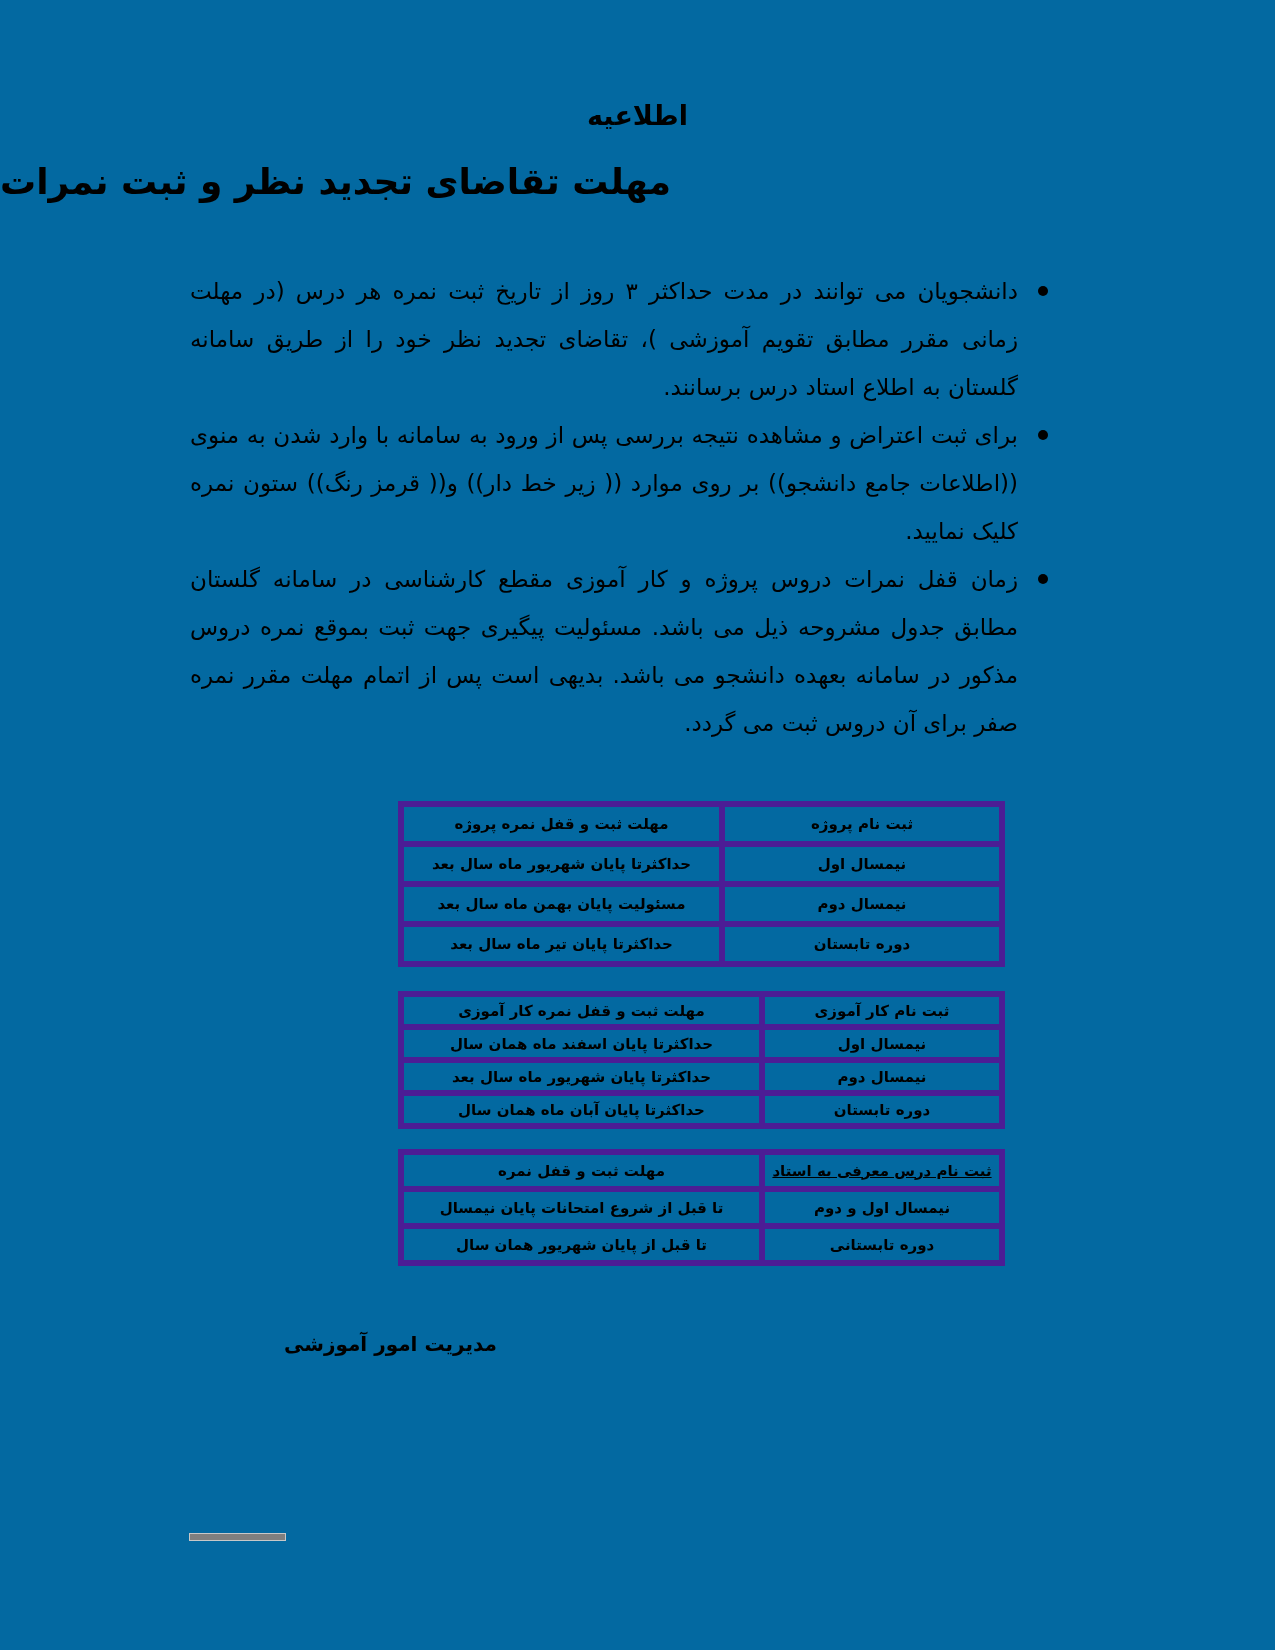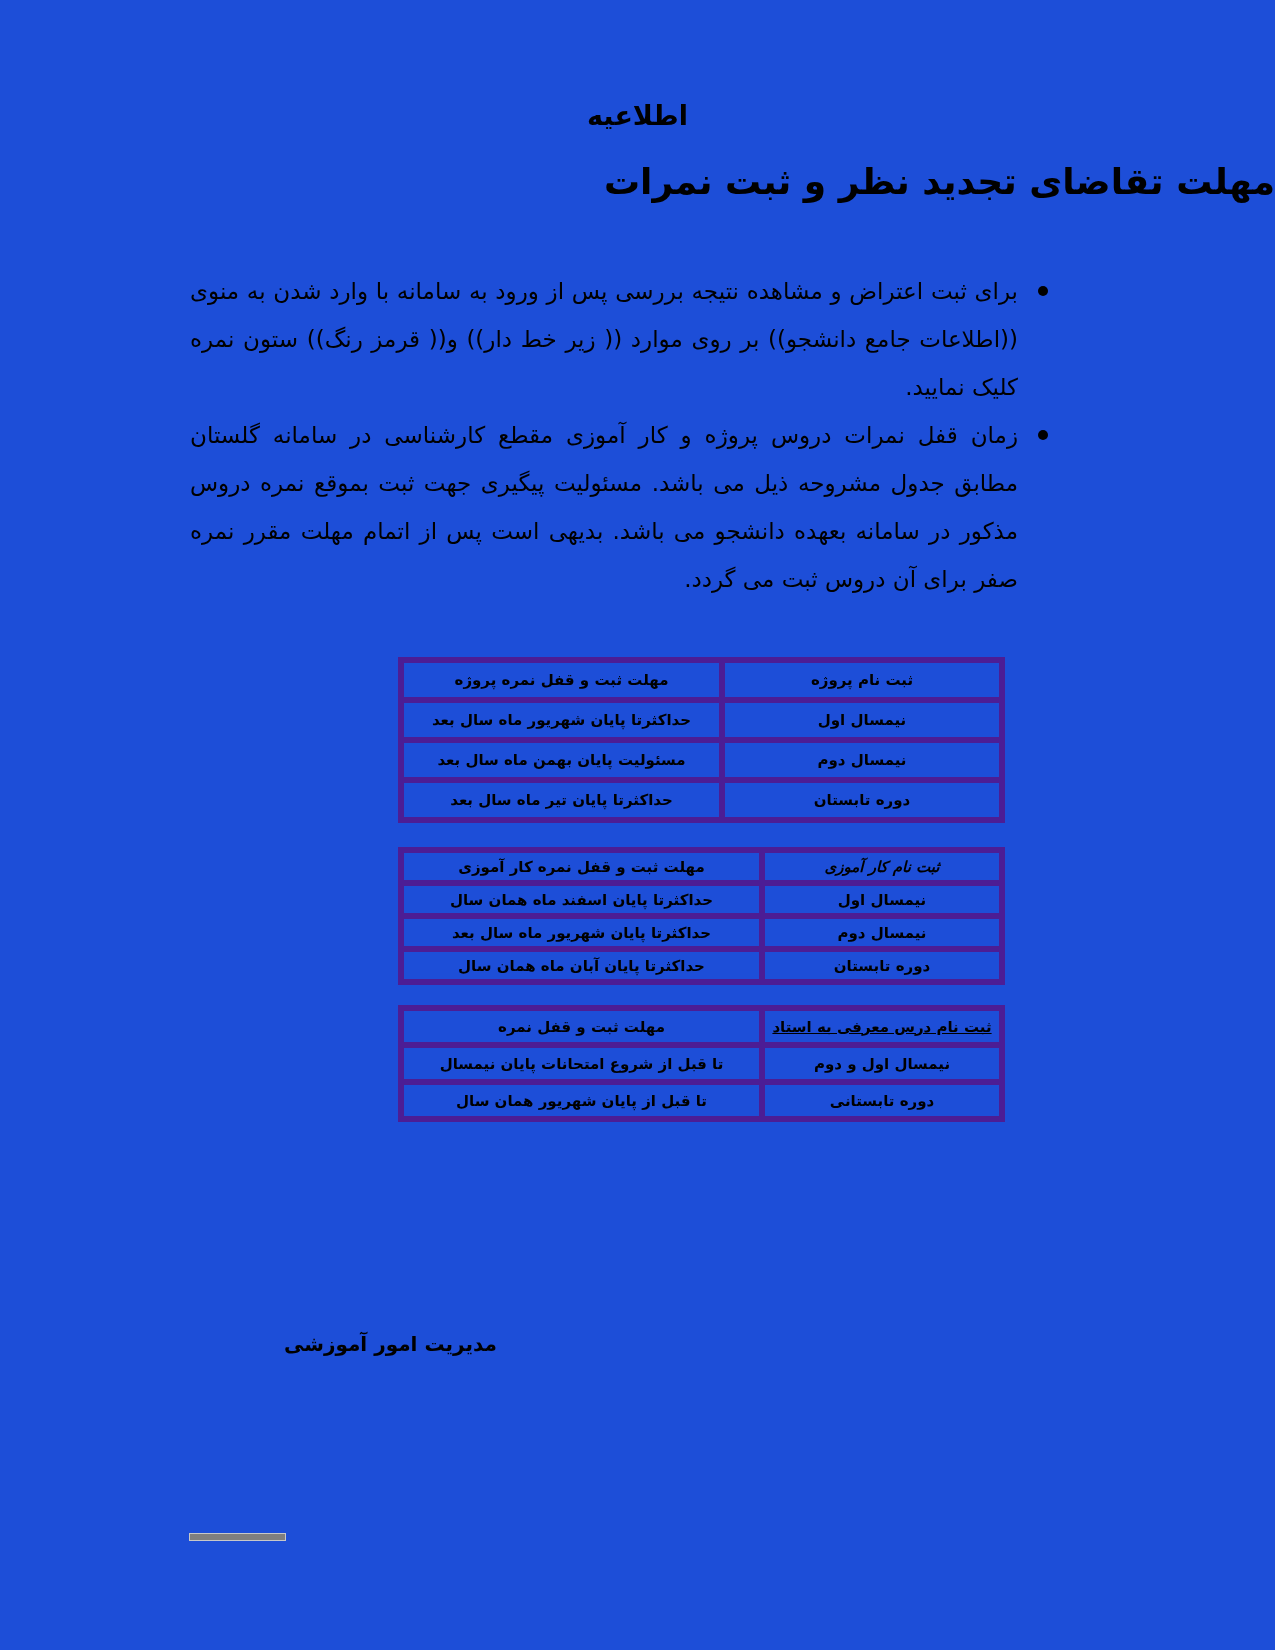--- a/index.html
+++ b/index.html
@@ -4,38 +4,38 @@
 <style>
   html, body {
     margin: 0;
     padding: 0;
     background: #ffffff;
   }
   .page {
     position: relative;
     width: 1275px;
     height: 1650px;
-    background: #1d4ed8;
+    background: #0369a1;
     direction: rtl;
     font-family: "DejaVu Sans", sans-serif;
     color: #000;
     overflow: hidden;
     box-sizing: border-box;
     padding-top: 98px;
   }
   .kicker {
     margin: 0;
     text-align: center;
     font-size: 27px;
     line-height: 35px;
     font-weight: bold;
   }
   .doc-title {
     margin: 24px 0 0 0;
-    text-align: right;
+    text-align: left;
     font-size: 36px;
     line-height: 50px;
     font-weight: bold;
   }
   ul.bullets {
     list-style: none;
     margin: 60px 225px 0 190px; 
     padding: 0;
     font-size: 23px;
     line-height: 48px;
@@ -71,21 +71,21 @@
     overflow: hidden;
     white-space: nowrap;
   }
   table.t { border-top: 2px solid #8c8c8c; border-bottom: 2px solid #8c8c8c; }
   .t1 { margin-top: 54px; }
   .t1 th, .t1 td { height: 34px; }
   .t1 .col-r { width: 262px; }
   .t1 .col-l { width: 303px; }
   .t2 { margin-top: 24px; }
   .t2 th, .t2 td { height: 27px; }
-  .t2 .col-r { width: 222px; font-style: italic; }
+  .t2 .col-r { width: 222px; }
   .t2 .col-l { width: 343px; }
   .t3 { margin-top: 20px; }
   .t3 th, .t3 td { height: 31px; }
   .t3 .col-r { width: 222px; text-decoration: underline; }
   .t3 .col-l { width: 343px; }
   .signature {
     position: absolute;
     left: 284px;
     top: 1332px;
     font-size: 20px;
@@ -104,20 +104,24 @@
 </style>
 </head>
 <body>
 
 <div class="page">
 
   <h2 class="kicker">اطلاعیه</h2>
   <h1 class="doc-title">مهلت تقاضای تجدید نظر و ثبت نمرات</h1>
 
   <ul class="bullets">
+    <li>
+      <span class="dot"></span>
+      <span>دانشجویان می توانند در مدت حداکثر ۳ روز از تاریخ ثبت نمره هر درس (در مهلت زمانی مقرر مطابق تقویم آموزشی )، تقاضای تجدید نظر خود را از طریق سامانه گلستان به اطلاع استاد درس برسانند.</span>
+    </li>
     <li>
       <span class="dot"></span>
       <span>برای ثبت اعتراض و مشاهده نتیجه بررسی پس از ورود به سامانه با وارد شدن به منوی ((اطلاعات جامع دانشجو)) بر روی موارد (( زیر خط دار)) و(( قرمز رنگ)) ستون نمره کلیک نمایید.</span>
     </li>
     <li>
       <span class="dot"></span>
       <span>زمان قفل نمرات دروس پروژه و کار آموزی مقطع کارشناسی در سامانه گلستان مطابق جدول مشروحه ذیل می باشد. مسئولیت پیگیری جهت ثبت بموقع نمره دروس مذکور در سامانه بعهده دانشجو می باشد. بدیهی است پس از اتمام مهلت مقرر نمره صفر برای آن دروس ثبت می گردد.</span>
     </li>
   </ul>
 

